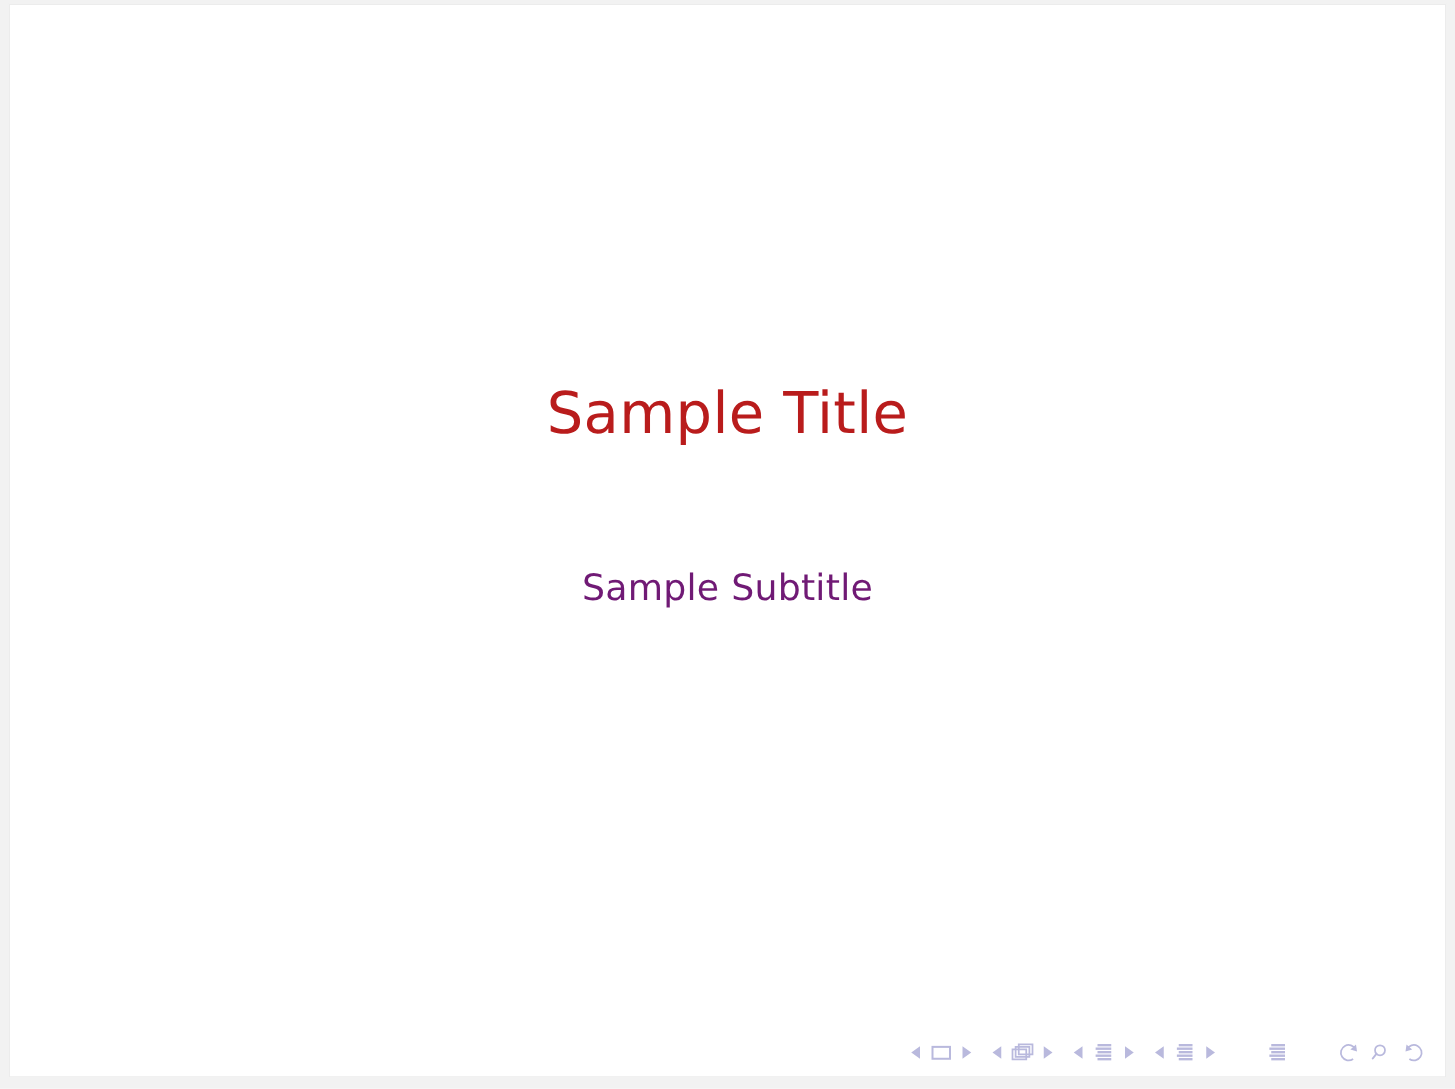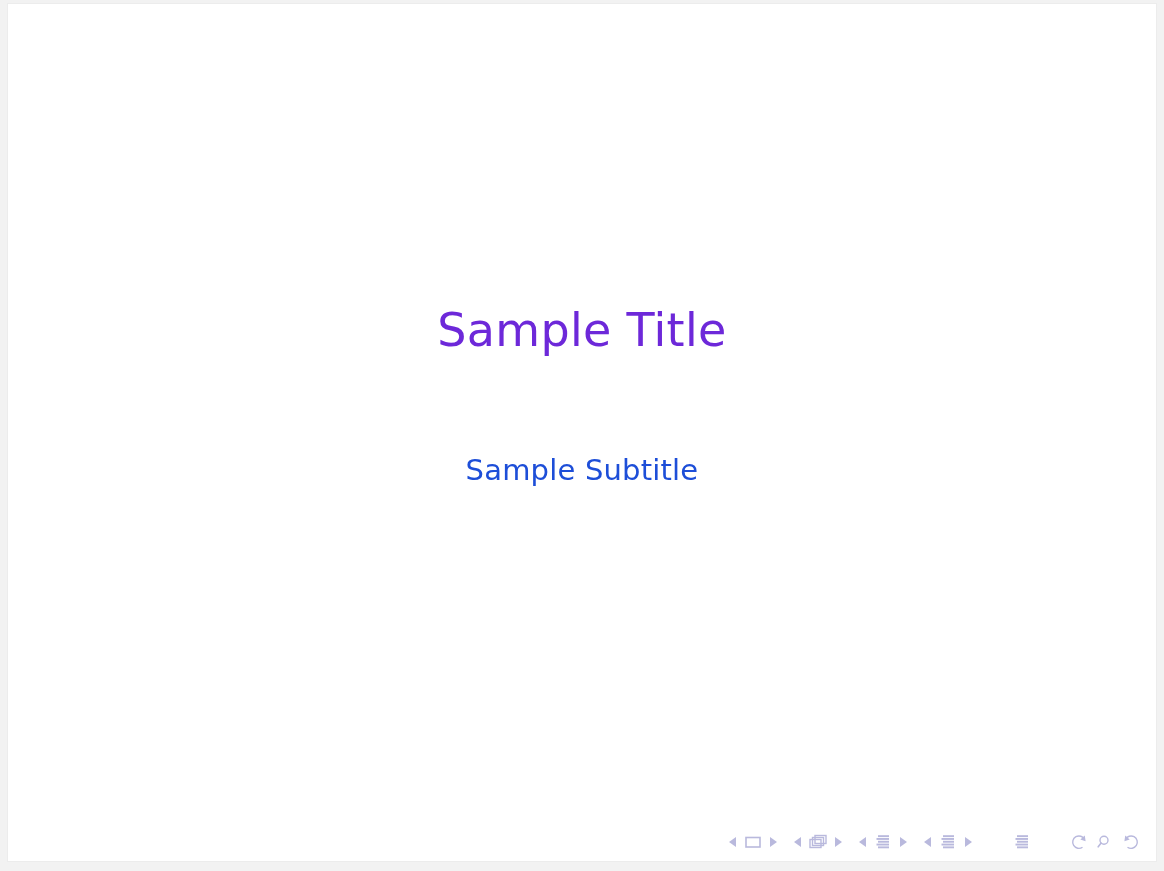--- a/index.html
+++ b/index.html
@@ -49,36 +49,36 @@
     position: absolute;
     left: 0;
     top: 303px;
     width: 1148px;
     text-align: center;
     font-family: "DejaVu Sans", sans-serif;
     font-size: 46px;
     font-weight: 400;
     letter-spacing: 0.3px;
     line-height: 1;
-    color: #6d28d9;
+    color: #b91c1c;
     white-space: nowrap;
   }
 
   .slide-subtitle {
     position: absolute;
     left: 0;
     top: 452px;
     width: 1148px;
     text-align: center;
     font-family: "DejaVu Sans", sans-serif;
     font-size: 29px;
     font-weight: 400;
     letter-spacing: 0.2px;
     line-height: 1;
-    color: #1d4ed8;
+    color: #701a75;
     white-space: nowrap;
   }
 
   
   .navsymbols {
     position: absolute;
     right: 12px;
     bottom: 7px;
     display: flex;
     align-items: center;

